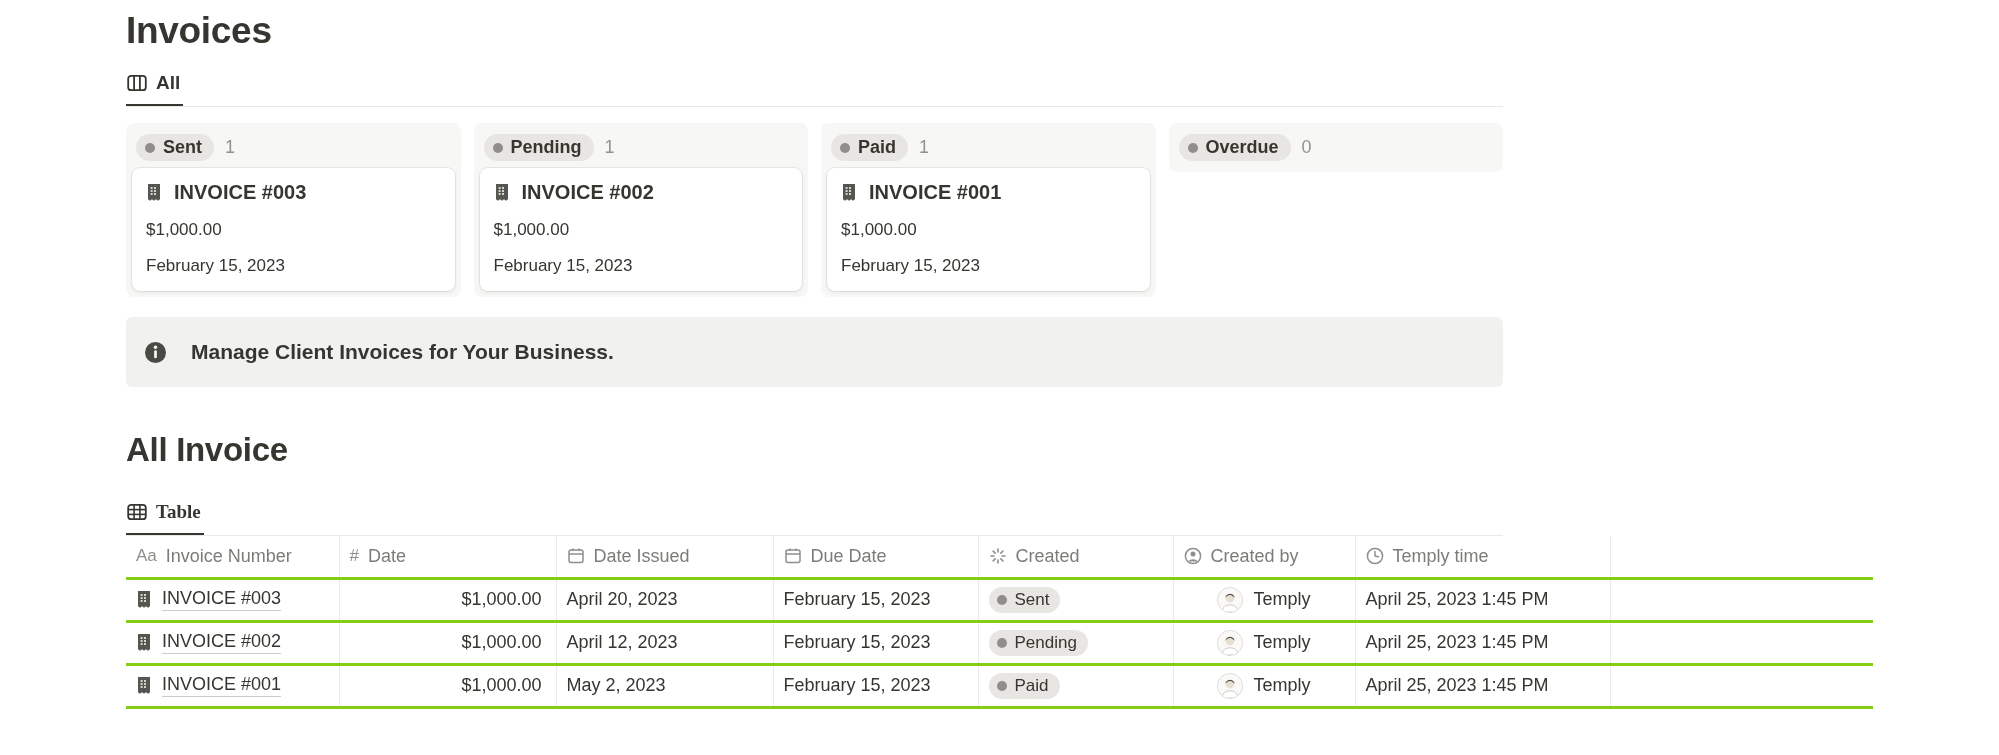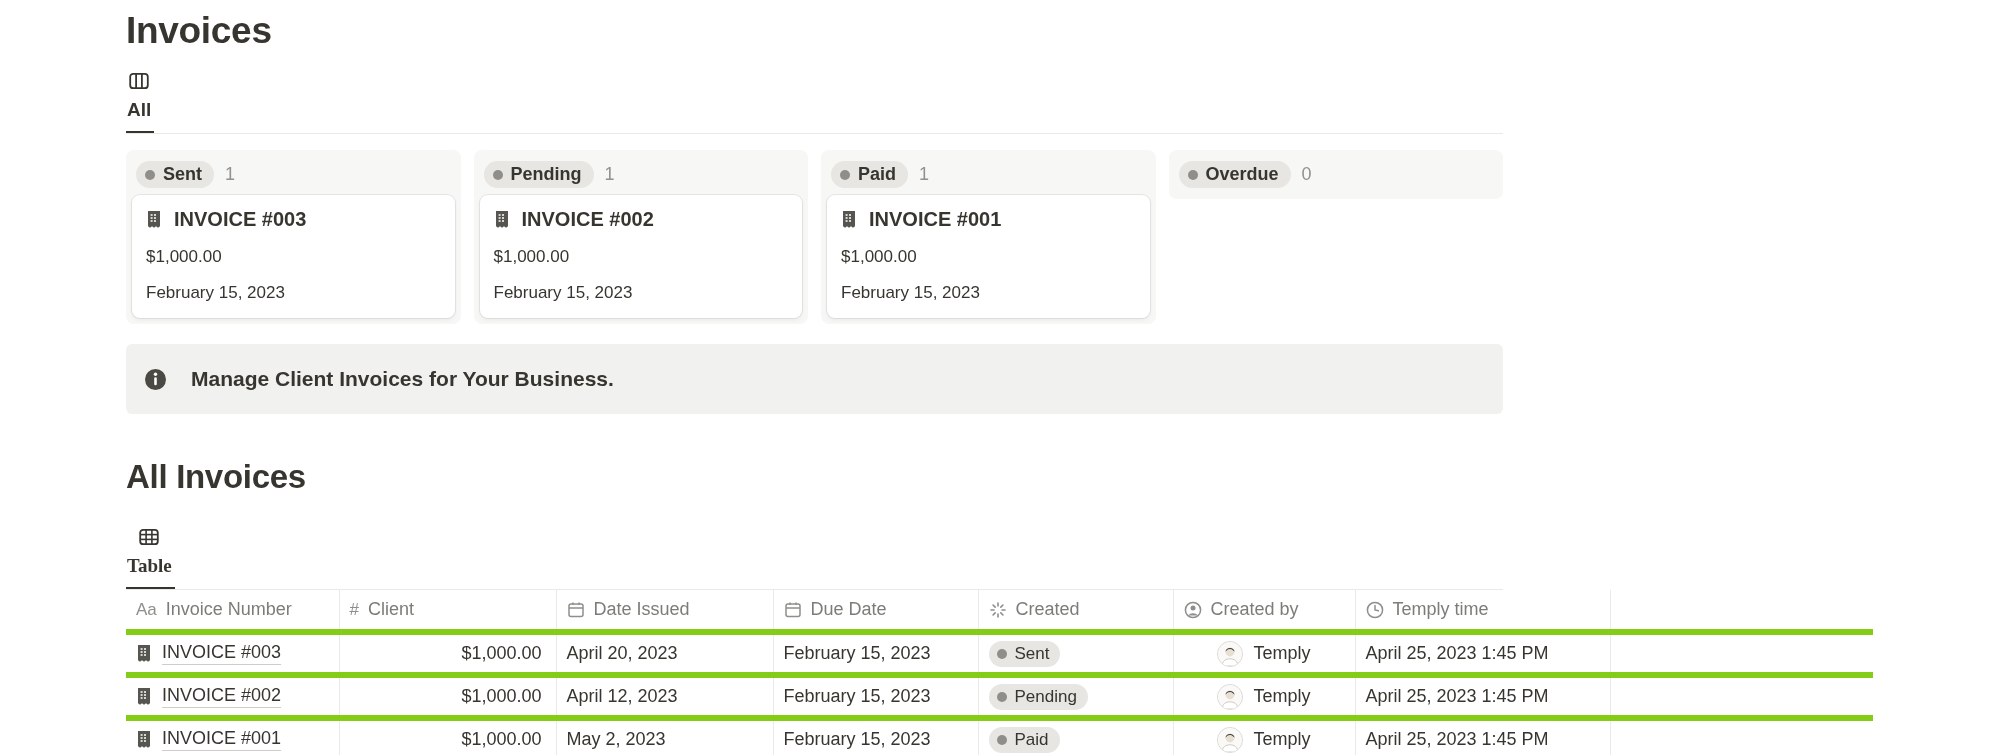--- a/index.html
+++ b/index.html
@@ -5,42 +5,42 @@
   * { margin:0; padding:0; box-sizing:border-box; }
   html,body { width:1999px; height:755px; background:#ffffff; font-family:"Liberation Sans", sans-serif; color:#37352f; }
   .content { width:1629px; padding:10px 126px 0 126px; }
 
   
   h1.page-title { font-size:37px; font-weight:700; letter-spacing:-0.3px; }
   h2.section-title { font-size:33px; font-weight:700; letter-spacing:-0.3px; margin-top:44px; }
 
   
   .tabs { display:flex; margin-top:20px; }
-  .tab { display:flex; align-items:center; gap:9px; font-size:19px; font-weight:600; padding:0 3px 10px 1px; border-bottom:2.5px solid #37352f; cursor:pointer;flex-direction:column; }
+  .tab { display:flex; align-items:center; gap:9px; font-size:19px; font-weight:600; padding:0 3px 10px 1px; border-bottom:2.5px solid #37352f; cursor:pointer; }
   .tab .tab-icon { display:inline-flex; }
   .hdivider { height:1px; background:#e9e9e7; width:100%; }
 
   
   .board { display:flex; gap:13px; margin-top:16px; }
   .board-col { width:357px; background:#f7f7f5; border-radius:8px; padding:6px; align-self:flex-start; }
   .col-head { display:flex; align-items:center; gap:11px; padding:5px 8px 7px 4px; }
   .status-pill { display:inline-flex; align-items:center; gap:8px; background:#e7e6e3; border-radius:999px; padding:3px 12px 3px 9px; font-size:18px; font-weight:600; }
   .status-pill .dot { width:10px; height:10px; border-radius:50%; background:#8f8e8b; }
   .col-count { font-size:18px; color:#91918e; }
   .card { background:#ffffff; border-radius:8px; box-shadow:0 0 0 1px rgba(15,15,15,0.07), 0 2px 4px rgba(15,15,15,0.06); padding:13px 14px 15px 14px; cursor:pointer; }
   .card-title { display:flex; align-items:center; gap:12px; font-size:20px; font-weight:600; }
   .card-line { font-size:17px; margin-top:16px; }
 
   
   .callout { margin-top:20px; background:#f1f1ef; border-radius:6px; padding:23px 18px; display:flex; align-items:center; gap:24px; }
   .callout-text { font-size:21px; font-weight:700; }
 
   
   table.inv-table { border-collapse:collapse; table-layout:fixed; width:1747px; }
-  .inv-table th, .inv-table td { border-right:1px solid #eceae7; border-bottom:6px solid #84cc16; height:43px; padding:0 10px; font-size:18px; text-align:left; vertical-align:middle; white-space:nowrap; overflow:hidden; }
+  .inv-table th, .inv-table td { border-right:1px solid #eceae7; border-bottom:3px solid #84cc16; height:43px; padding:0 10px; font-size:18px; text-align:left; vertical-align:middle; white-space:nowrap; overflow:hidden; }
   .inv-table th { color:#7d7c78; font-weight:400; height:42px; }
   .inv-table th .th-inner { display:flex; align-items:center; gap:9px; }
   .inv-table th:last-child, .inv-table td:last-child { border-right:none; }
   .type-glyph { color:#8f8e8a; font-size:17px; }
   .cell-value { text-align:right !important; padding-right:14px !important; }
   .invoice-link-wrap { display:flex; align-items:center; gap:10px; }
   .invoice-link { font-weight:500; border-bottom:1px solid #cfcdc7; padding-bottom:1px; cursor:pointer; }
   .table-pill { display:inline-flex; align-items:center; gap:8px; background:#e7e6e3; border-radius:999px; padding:3px 11px 3px 8px; font-size:17px; font-weight:400; }
   .table-pill .dot { width:10px; height:10px; border-radius:50%; background:#8f8e8b; }
   .personcell { display:flex; align-items:center; gap:10px;justify-content:center; }
@@ -160,21 +160,21 @@
     <span style="display:inline-flex;">
       <svg width="23" height="23" viewBox="0 0 23 23">
         <circle cx="11.5" cy="11.5" r="10.5" fill="#4a4944"></circle>
         <circle cx="11.5" cy="6.3" r="1.7" fill="#ffffff"></circle>
         <rect x="10.2" y="9.3" width="2.6" height="8" rx="1.3" fill="#ffffff"></rect>
       </svg>
     </span>
     <span class="callout-text">Manage Client Invoices for Your Business.</span>
   </div>
 
-  <h2 class="section-title">All Invoices</h2>
+  <h2 class="section-title">All Invoice</h2>
 
   <div class="tabs" style="margin-top:32px;font-family:Liberation Serif, serif;">
     <div class="tab">
       <span class="tab-icon">
         <svg width="20" height="18" viewBox="0 0 20 18">
           <rect x="1.2" y="1.8" width="17.6" height="14.4" rx="3" fill="none" stroke="#37352f" stroke-width="1.8"></rect>
           <line x1="1.2" y1="6.6" x2="18.8" y2="6.6" stroke="#37352f" stroke-width="1.6"></line>
           <line x1="1.2" y1="11.4" x2="18.8" y2="11.4" stroke="#37352f" stroke-width="1.6"></line>
           <line x1="7.1" y1="1.8" x2="7.1" y2="16.2" stroke="#37352f" stroke-width="1.6"></line>
           <line x1="12.9" y1="1.8" x2="12.9" y2="16.2" stroke="#37352f" stroke-width="1.6"></line>
@@ -200,21 +200,21 @@
       <tr>
         <th>
             <span class="th-inner">
           <span class="type-glyph">Aa</span>
           <span>Invoice Number</span>
             </span>
           </th>
         <th>
             <span class="th-inner">
           <span class="type-glyph">#</span>
-          <span>Client</span>
+          <span>Date</span>
             </span>
           </th>
         <th>
             <span class="th-inner">
           <span style="display:inline-flex;">
             <svg width="18" height="18" viewBox="0 0 18 18">
                   <rect x="2" y="3" width="14" height="12.5" rx="2" fill="none" stroke="#8f8e8a" stroke-width="1.5"></rect>
                   <line x1="2" y1="7" x2="16" y2="7" stroke="#8f8e8a" stroke-width="1.5"></line>
                   <line x1="6" y1="1.4" x2="6" y2="4" stroke="#8f8e8a" stroke-width="1.5"></line>
                   <line x1="12" y1="1.4" x2="12" y2="4" stroke="#8f8e8a" stroke-width="1.5"></line>

